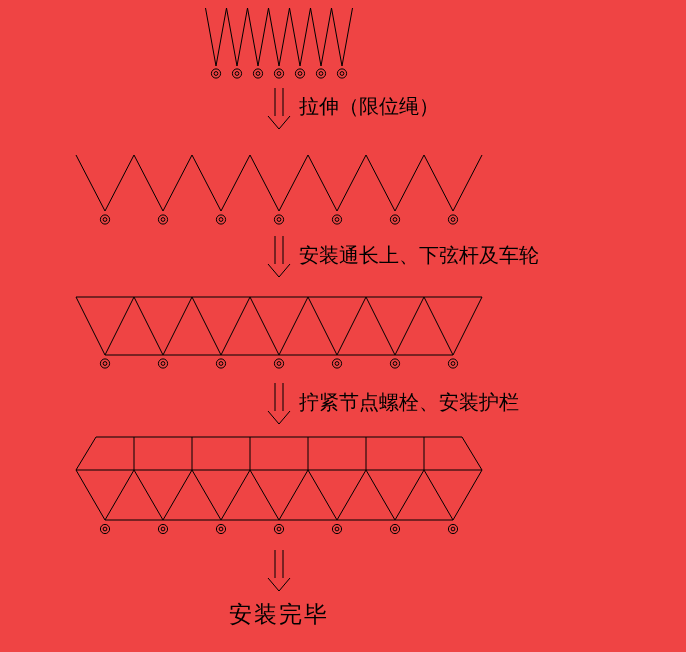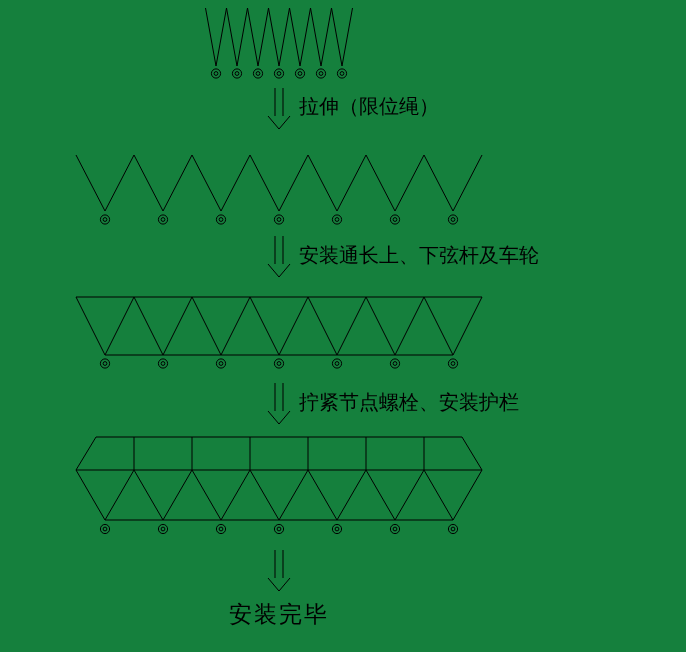--- a/index.html
+++ b/index.html
@@ -4,21 +4,21 @@
 <style>
   html, body {
     margin: 0;
     padding: 0;
     background: #ffffff;
   }
   .canvas {
     position: relative;
     width: 686px;
     height: 652px;
-    background: #15803d;
+    background: #ef4444;
     overflow: hidden;
   }
   svg { display: block; }
   .line {
     stroke: #000000;
     fill: none;
     stroke-width: 1;
   }
   svg text {
     font-family: "DejaVu Serif", "Liberation Serif", serif;

